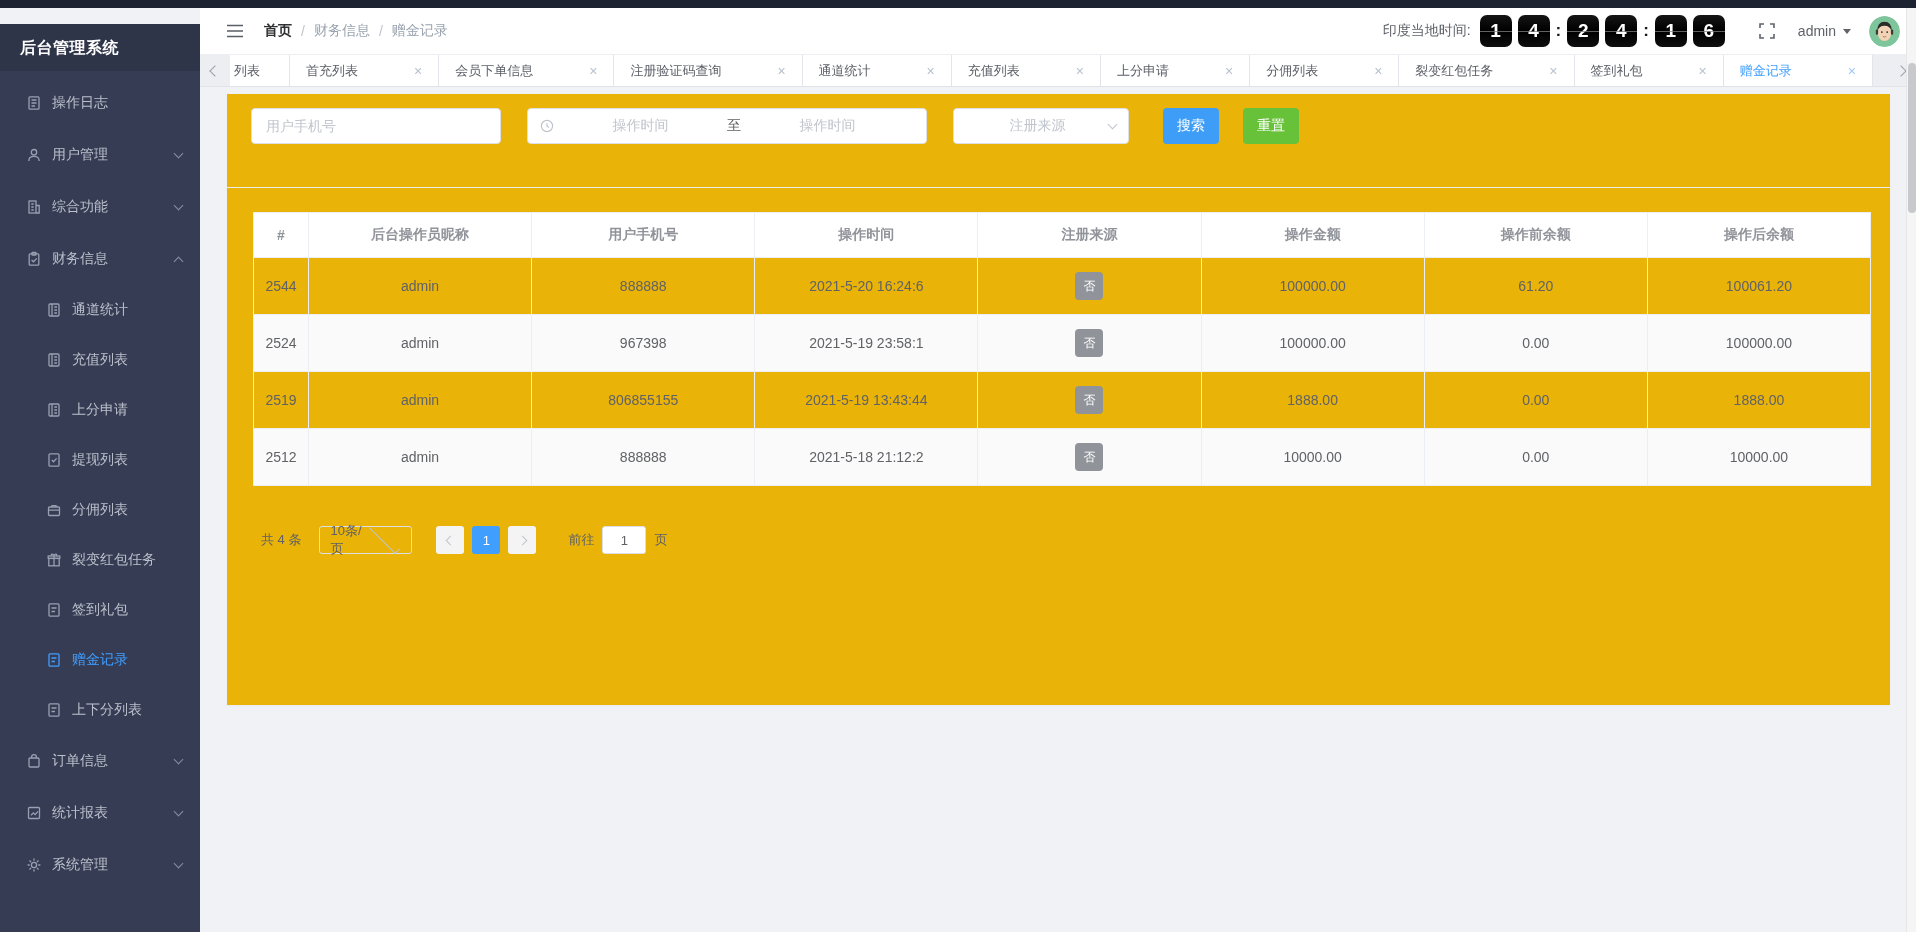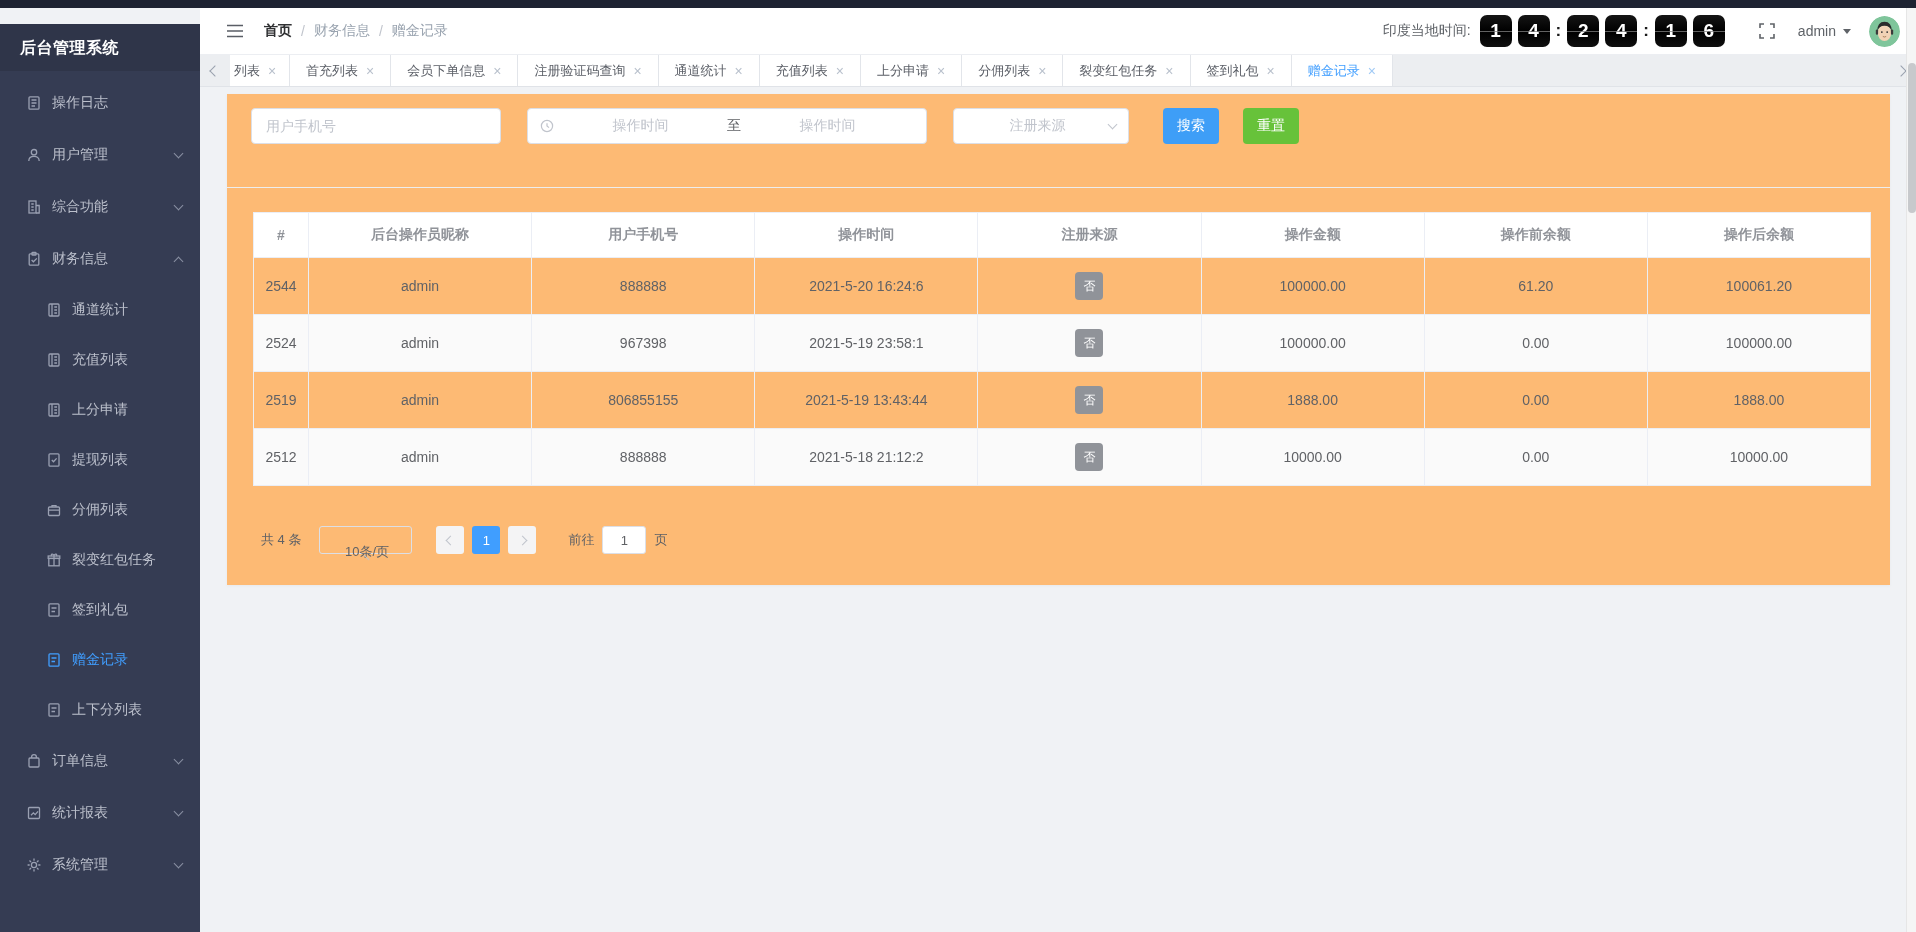--- a/index.html
+++ b/index.html
@@ -50,29 +50,29 @@
   .avatar { width:31px; height:31px; border-radius:50%; overflow:hidden; margin-left:18px; cursor:pointer; }
 
   
   .tabbar { position:absolute; left:200px; top:55px; width:1716px; height:32px; background:#eceef1;
     border-bottom:1px solid #e0e3e8; display:flex; align-items:stretch; z-index:4; }
   .tab-arrow { width:30px; display:flex; align-items:center; justify-content:center; cursor:pointer; }
   .tab-arrow .chevL { width:8px; height:8px; border-left:1.5px solid #99a0ad; border-bottom:1.5px solid #99a0ad; transform:rotate(45deg); }
   .tab-arrow .chevR { width:8px; height:8px; border-right:1.5px solid #99a0ad; border-top:1.5px solid #99a0ad; transform:rotate(45deg); }
   .tab-arrow.right { margin-left:auto; }
   .tab { background:#fff; border-right:1px solid #e2e5ea; padding:0 16px; display:flex; align-items:center;
-    font-size:13px; color:#5a5e66; cursor:pointer; white-space:nowrap; }
+    font-size:13px; color:#5a5e66; cursor:pointer; white-space:nowrap;gap:48px; }
   .tab.clipped { width:60px; overflow:hidden; padding-left:4px; }
   .tab .x { color:#b8c0cc; font-size:14px; margin-left:8px; line-height:1; cursor:pointer; }
   .tab.active { color:#409EFF; }
   .tab.active .x { color:#9fc9f5; }
 
   
   .main { position:absolute; left:200px; top:87px; width:1706px; height:845px; background:#f0f2f5; }
-  .panel { position:absolute; left:27px; top:7px; width:1663px; height:491px; background:#fdba74;
+  .panel { position:absolute; left:27px; top:7px; width:1663px; height:611px; background:#eab308;
     box-shadow:0 1px 3px rgba(0,0,0,0.04); }
 
   
   .filters { height:94px; border-bottom:1px solid #ededed; display:flex; align-items:flex-start;
     padding:14px 0 0 24px; }
   .inp { height:36px; border:1px solid #dcdfe6; border-radius:4px; background:#fff; font-size:14px; color:#606266; }
   input.inp { padding:0 14px; outline:none; }
   input.inp::placeholder { color:#c0c4cc; }
   .phone-input { width:250px; margin-right:26px; }
   .date-range { width:400px; margin-right:26px; display:flex; align-items:center; padding:0 12px; }
@@ -95,21 +95,21 @@
   td { height:57px; color:#606266; }
   col.c-idx { width:55px; }
   tr.striped td { background:#fafafa; }
   .badge { display:inline-block; width:28px; height:28px; line-height:28px; background:#909399;
     color:#fff; font-size:12px; border-radius:4px; }
 
   
   .pagination { display:flex; align-items:center; margin:40px 0 0 34px; font-size:13px; color:#606266; }
   .pg-total { margin-right:18px; }
   .pg-size { width:93px; height:28px; border:1px solid #dcdfe6; border-radius:3px; display:flex;
-    align-items:center; padding:16px 8px 0 10px; margin-right:24px; cursor:pointer;flex-direction:column; }
+    align-items:center; padding:0 8px 0 10px; margin-right:24px; cursor:pointer; }
   .pg-size span { flex:1; font-size:13px; color:#606266; }
   .pg-btn { width:28px; height:28px; background:#f4f4f5; border-radius:3px; display:flex; align-items:center;
     justify-content:center; cursor:pointer; margin-right:8px; }
   .pg-btn .chevL { width:7px; height:7px; border-left:1.5px solid #c0c4cc; border-bottom:1.5px solid #c0c4cc; transform:rotate(45deg); }
   .pg-btn .chevR { width:7px; height:7px; border-right:1.5px solid #c0c4cc; border-top:1.5px solid #c0c4cc; transform:rotate(45deg); }
   .pg-page { width:28px; height:28px; background:#409EFF; color:#fff; border-radius:3px; display:flex;
     align-items:center; justify-content:center; margin-right:8px; cursor:pointer; }
   .pg-goto { display:flex; align-items:center; margin-left:24px; }
   .pg-goto input { width:44px; height:28px; border:1px solid #dcdfe6; border-radius:3px; text-align:center;
     font-size:13px; color:#606266; margin:0 8px; outline:none; font-family:inherit; }

